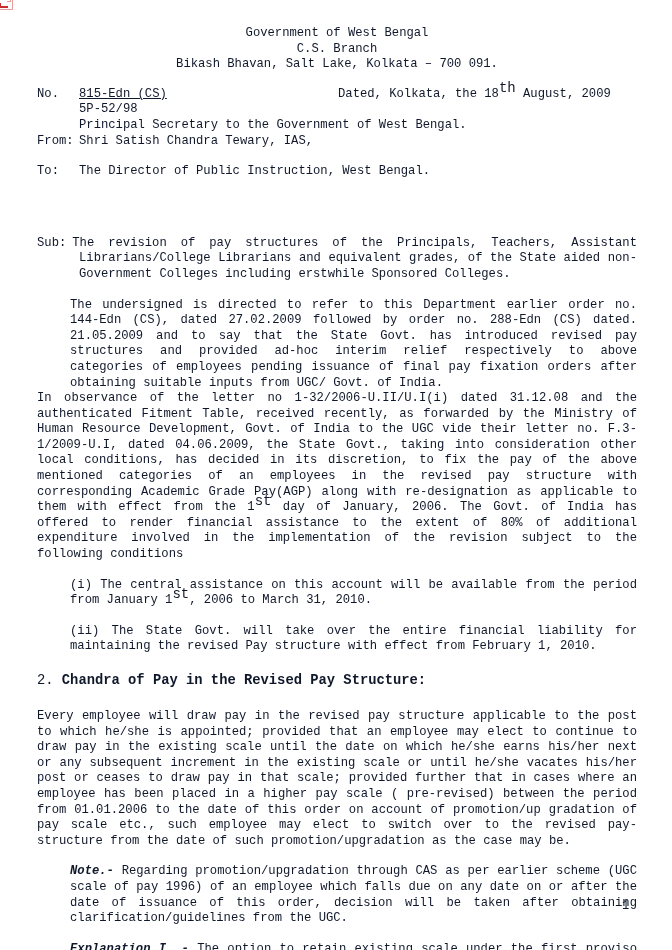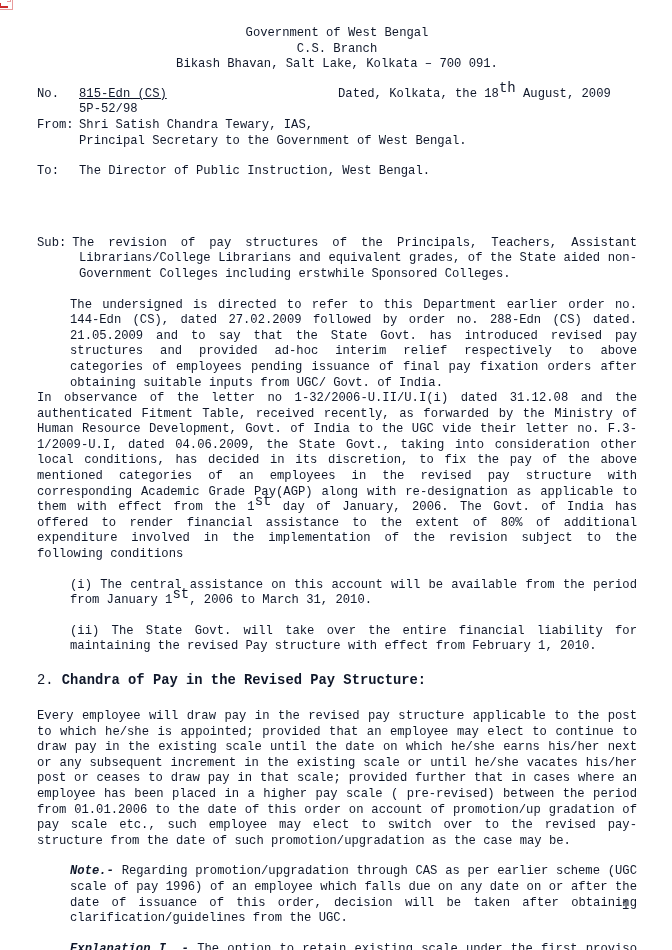--- a/index.html
+++ b/index.html
@@ -118,25 +118,25 @@
     <div class="ref-row">
       <span class="ref-label">No.</span><span class="ref-value underline">815-Edn (CS)</span>
       <span class="dated"><span>Dated, Kolkata, the 18</span><span class="sup">th</span><span> August, 2009</span></span>
     </div>
 
     <div class="ref-row">
       <span class="ref-label"></span><span class="ref-value">5P-52/98</span>
     </div>
 
     <div class="ref-row">
-      <span class="ref-label">From:</span><span class="ref-value">Shri Satish Chandra Tewary, IAS,</span>
+      <span class="ref-label"></span><span class="ref-value">Principal Secretary to the Government of West Bengal.</span>
     </div>
 
     <div class="ref-row">
-      <span class="ref-label"></span><span class="ref-value">Principal Secretary to the Government of West Bengal.</span>
+      <span class="ref-label">From:</span><span class="ref-value">Shri Satish Chandra Tewary, IAS,</span>
     </div>
 
     <div class="blank-sm"></div>
 
     <div class="ref-row">
       <span class="ref-label">To:</span><span class="ref-value">The Director of Public Instruction, West Bengal.</span>
     </div>
 
     <div class="blank-md"></div>
 

